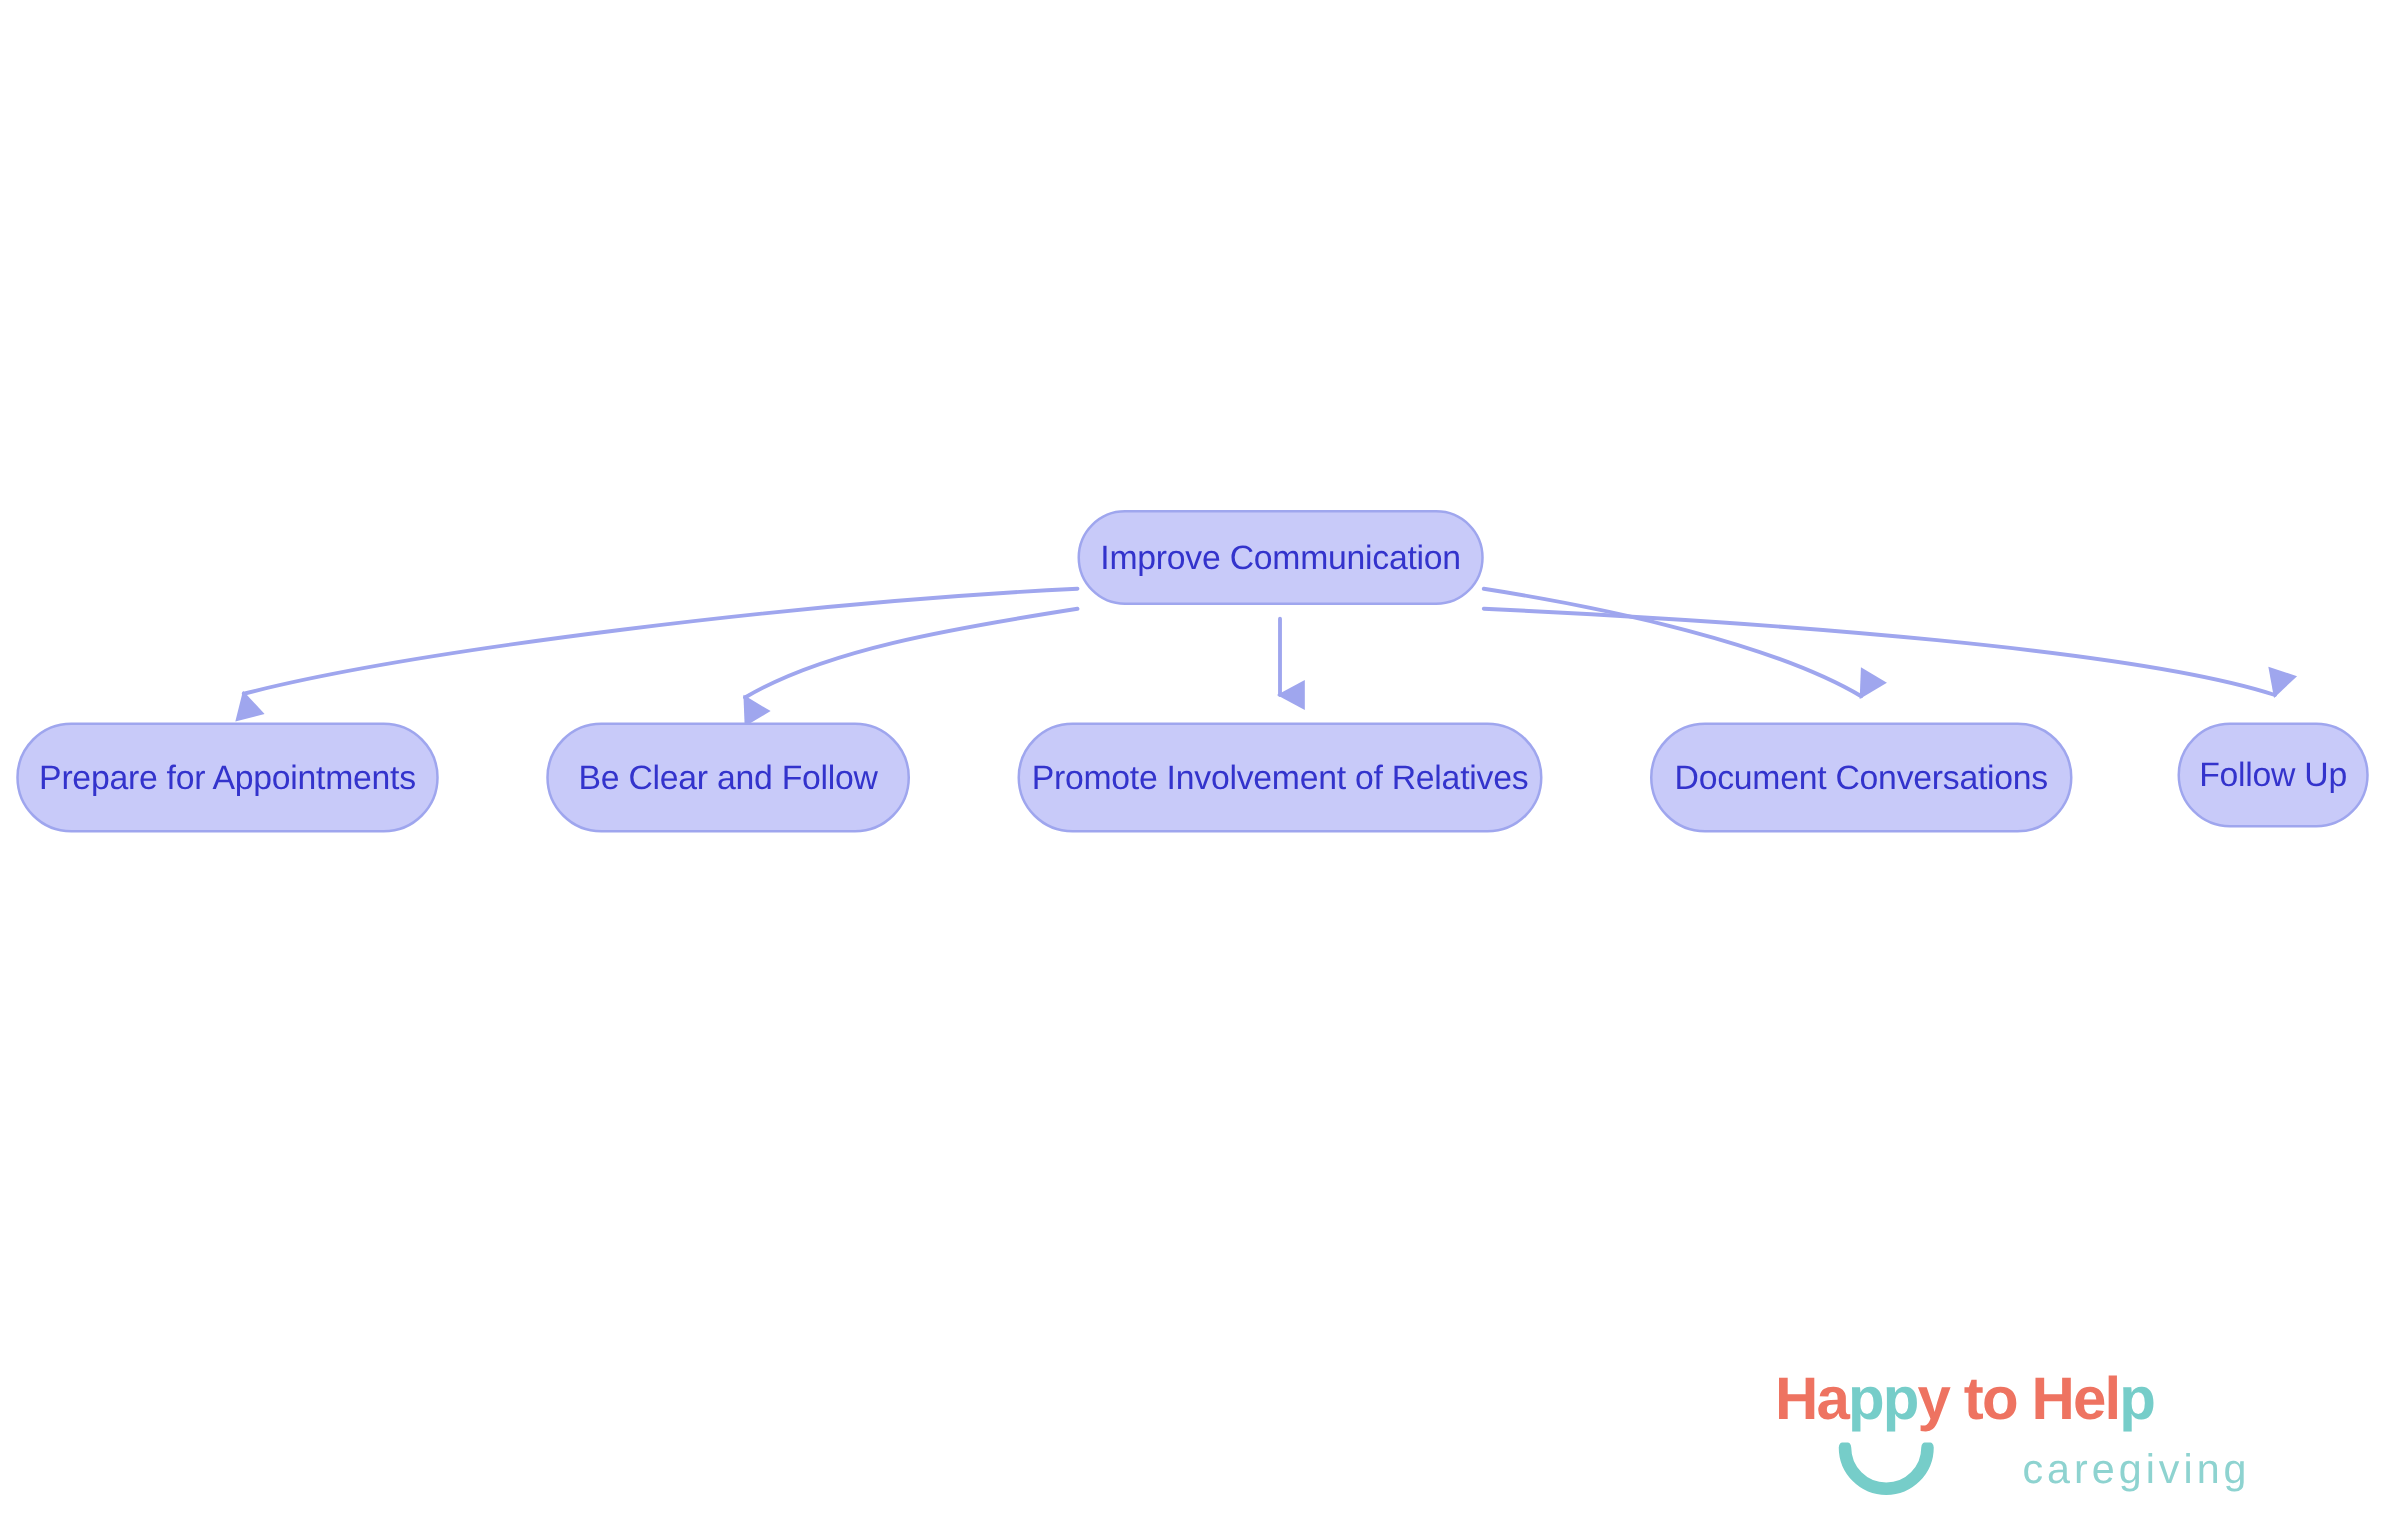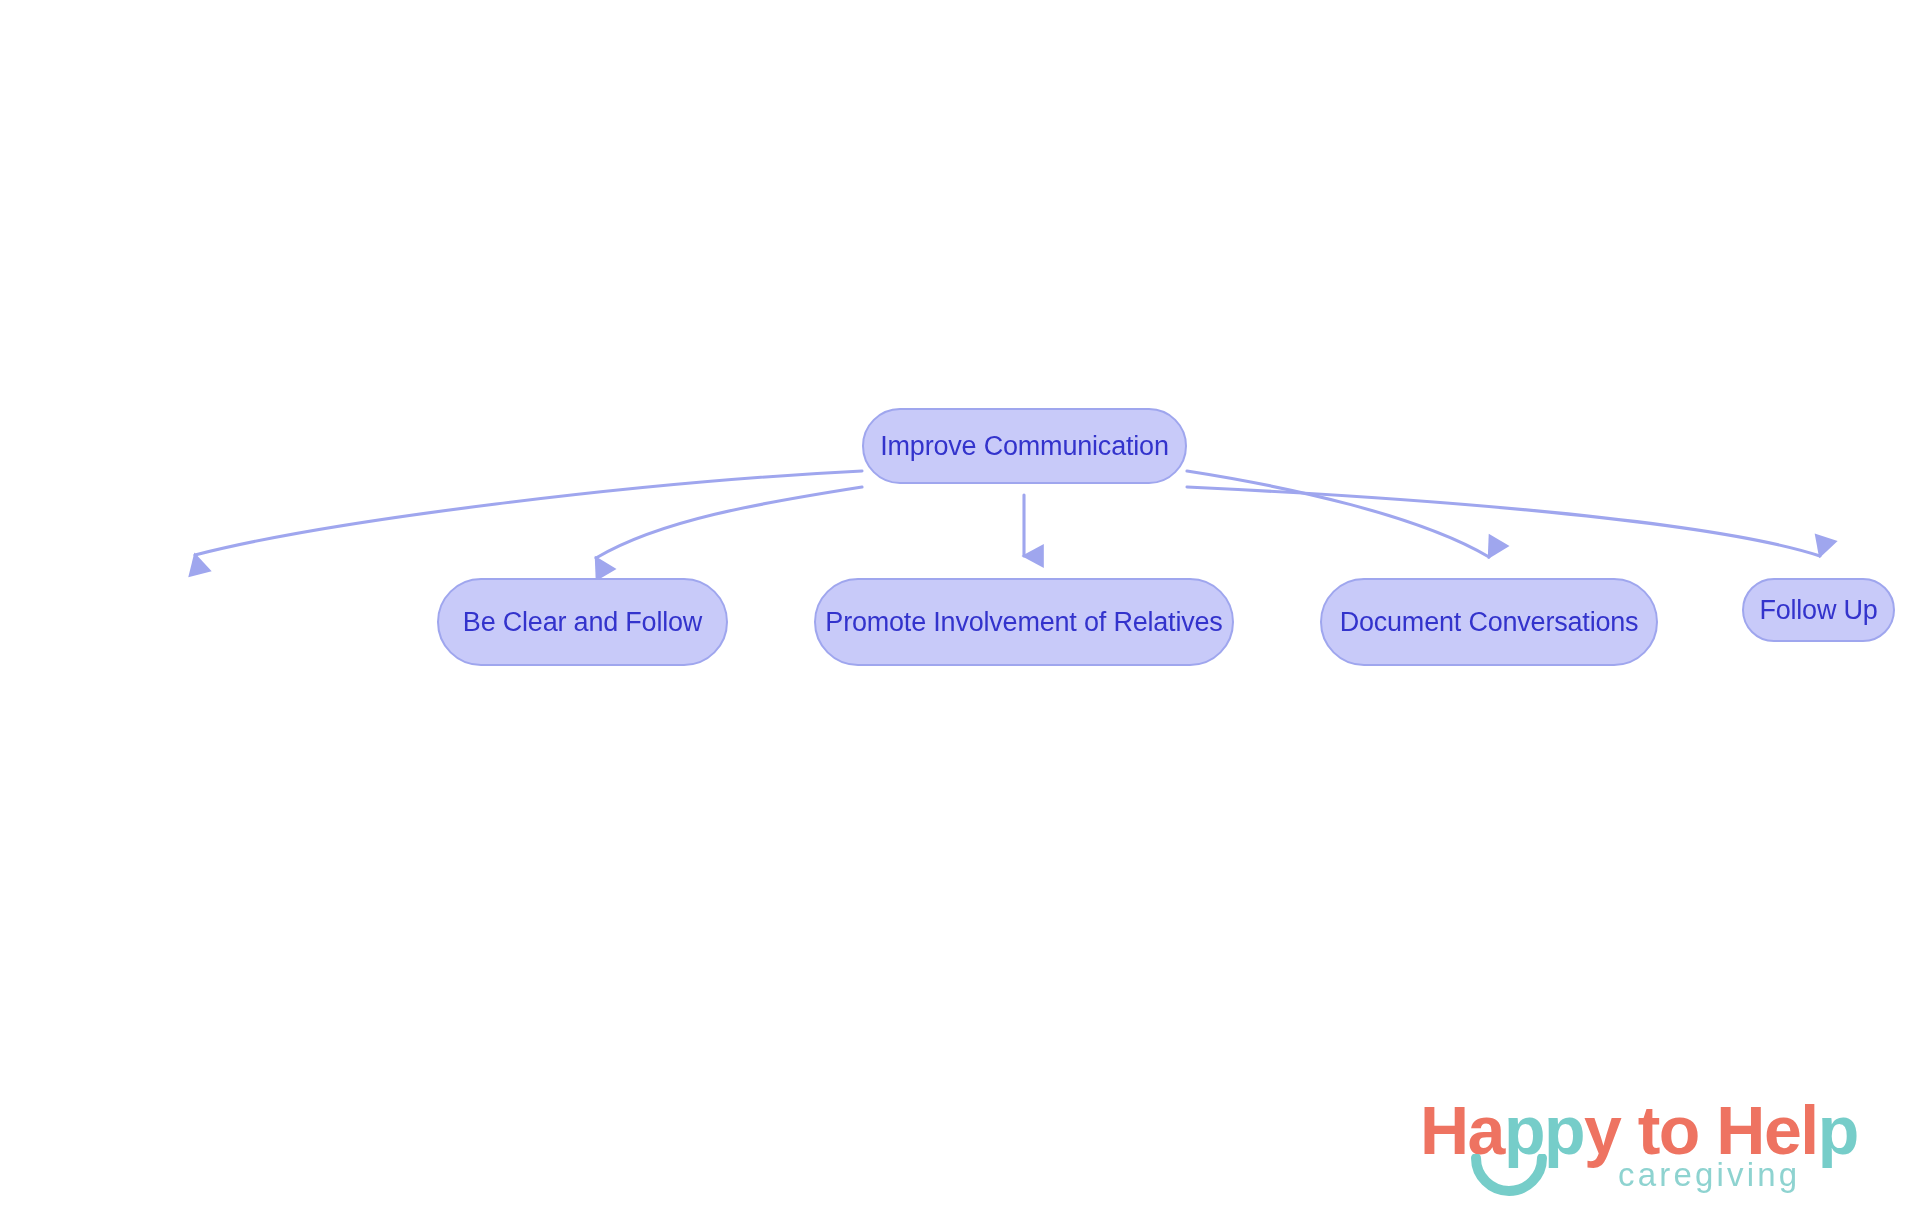--- a/index.html
+++ b/index.html
@@ -52,21 +52,21 @@
     position: absolute;
     left: 1420px;
     top: 1096px;
     width: 490px;
     height: 115px;
   }
   .logo-wordmark {
     position: absolute;
     left: 0;
     top: 0;
-    font-size: 68px;
+    font-size: 48px;
     font-weight: 700;
     letter-spacing: -1.5px;
     line-height: 1;
     white-space: nowrap;
   }
   .logo-coral { color: #ee7361; }
   .logo-teal  { color: #76cdc9; }
   .logo-sub {
     position: absolute;
     left: 198px;
@@ -108,34 +108,37 @@
       <path d="M 1187 471 C 1290 487, 1420 516, 1489 557" marker-end="url(#arrowhead)"></path>
 
       <path d="M 1187 487 C 1420 498, 1710 520, 1820 556" marker-end="url(#arrowhead)"></path>
     </g>
   </svg>
 
   <div class="node" style="left:862px; top:408px; width:325px; height:76px;">
     <span class="node-label">Improve Communication</span>
   </div>
 
+  <div class="node" style="left:13px; top:578px; width:338px; height:88px;">
+    <span class="node-label">Prepare for Appointments</span>
+  </div>
 
   <div class="node" style="left:437px; top:578px; width:291px; height:88px;">
     <span class="node-label">Be Clear and Follow</span>
   </div>
 
   <div class="node" style="left:814px; top:578px; width:420px; height:88px;">
     <span class="node-label">Promote Involvement of Relatives</span>
   </div>
 
   <div class="node" style="left:1320px; top:578px; width:338px; height:88px;">
     <span class="node-label">Document Conversations</span>
   </div>
 
-  <div class="node" style="left:1742px; top:578px; width:153px; height:64px;">
+  <div class="node" style="left:1742px; top:578px; width:153px; height:84px;">
     <span class="node-label">Follow Up</span>
   </div>
 
   <div id="logo">
     <div class="logo-wordmark"><span class="logo-coral">Ha</span><span class="logo-teal">pp</span><span class="logo-coral">y to Hel</span><span class="logo-teal">p</span></div>
 
     <svg id="logo-smile" viewBox="0 0 78 44" xmlns="http://www.w3.org/2000/svg">
       <path d="M 6 4 A 33 33 0 0 0 72 4" fill="none" stroke="#76cdc9" stroke-width="10" stroke-linecap="round"></path>
     </svg>
 

